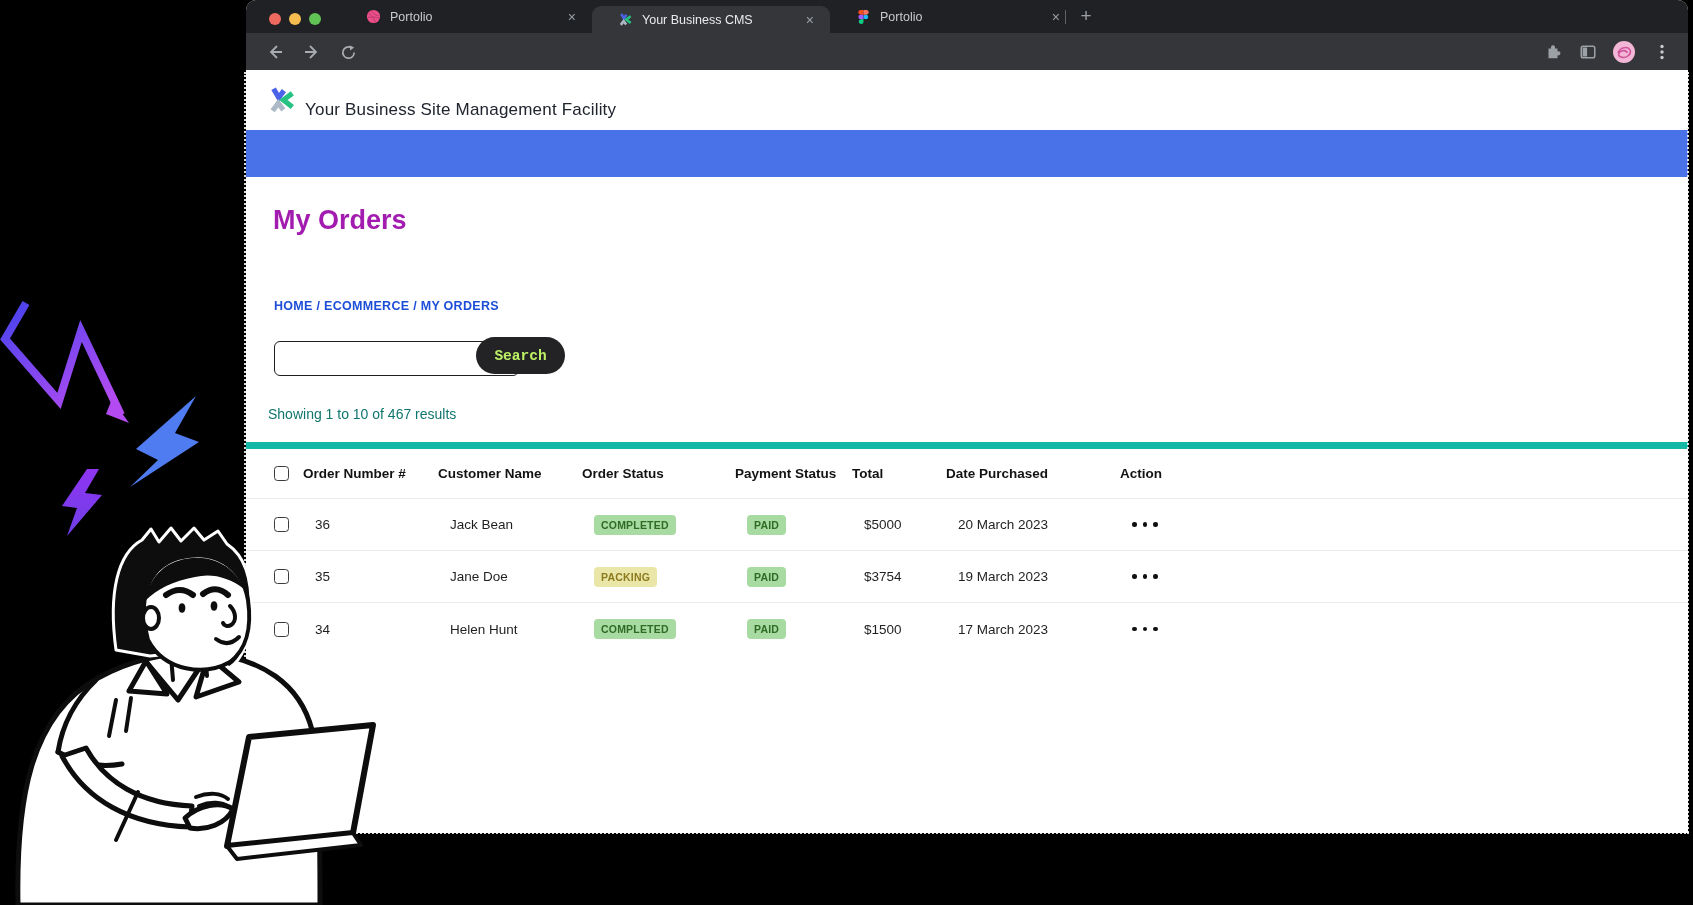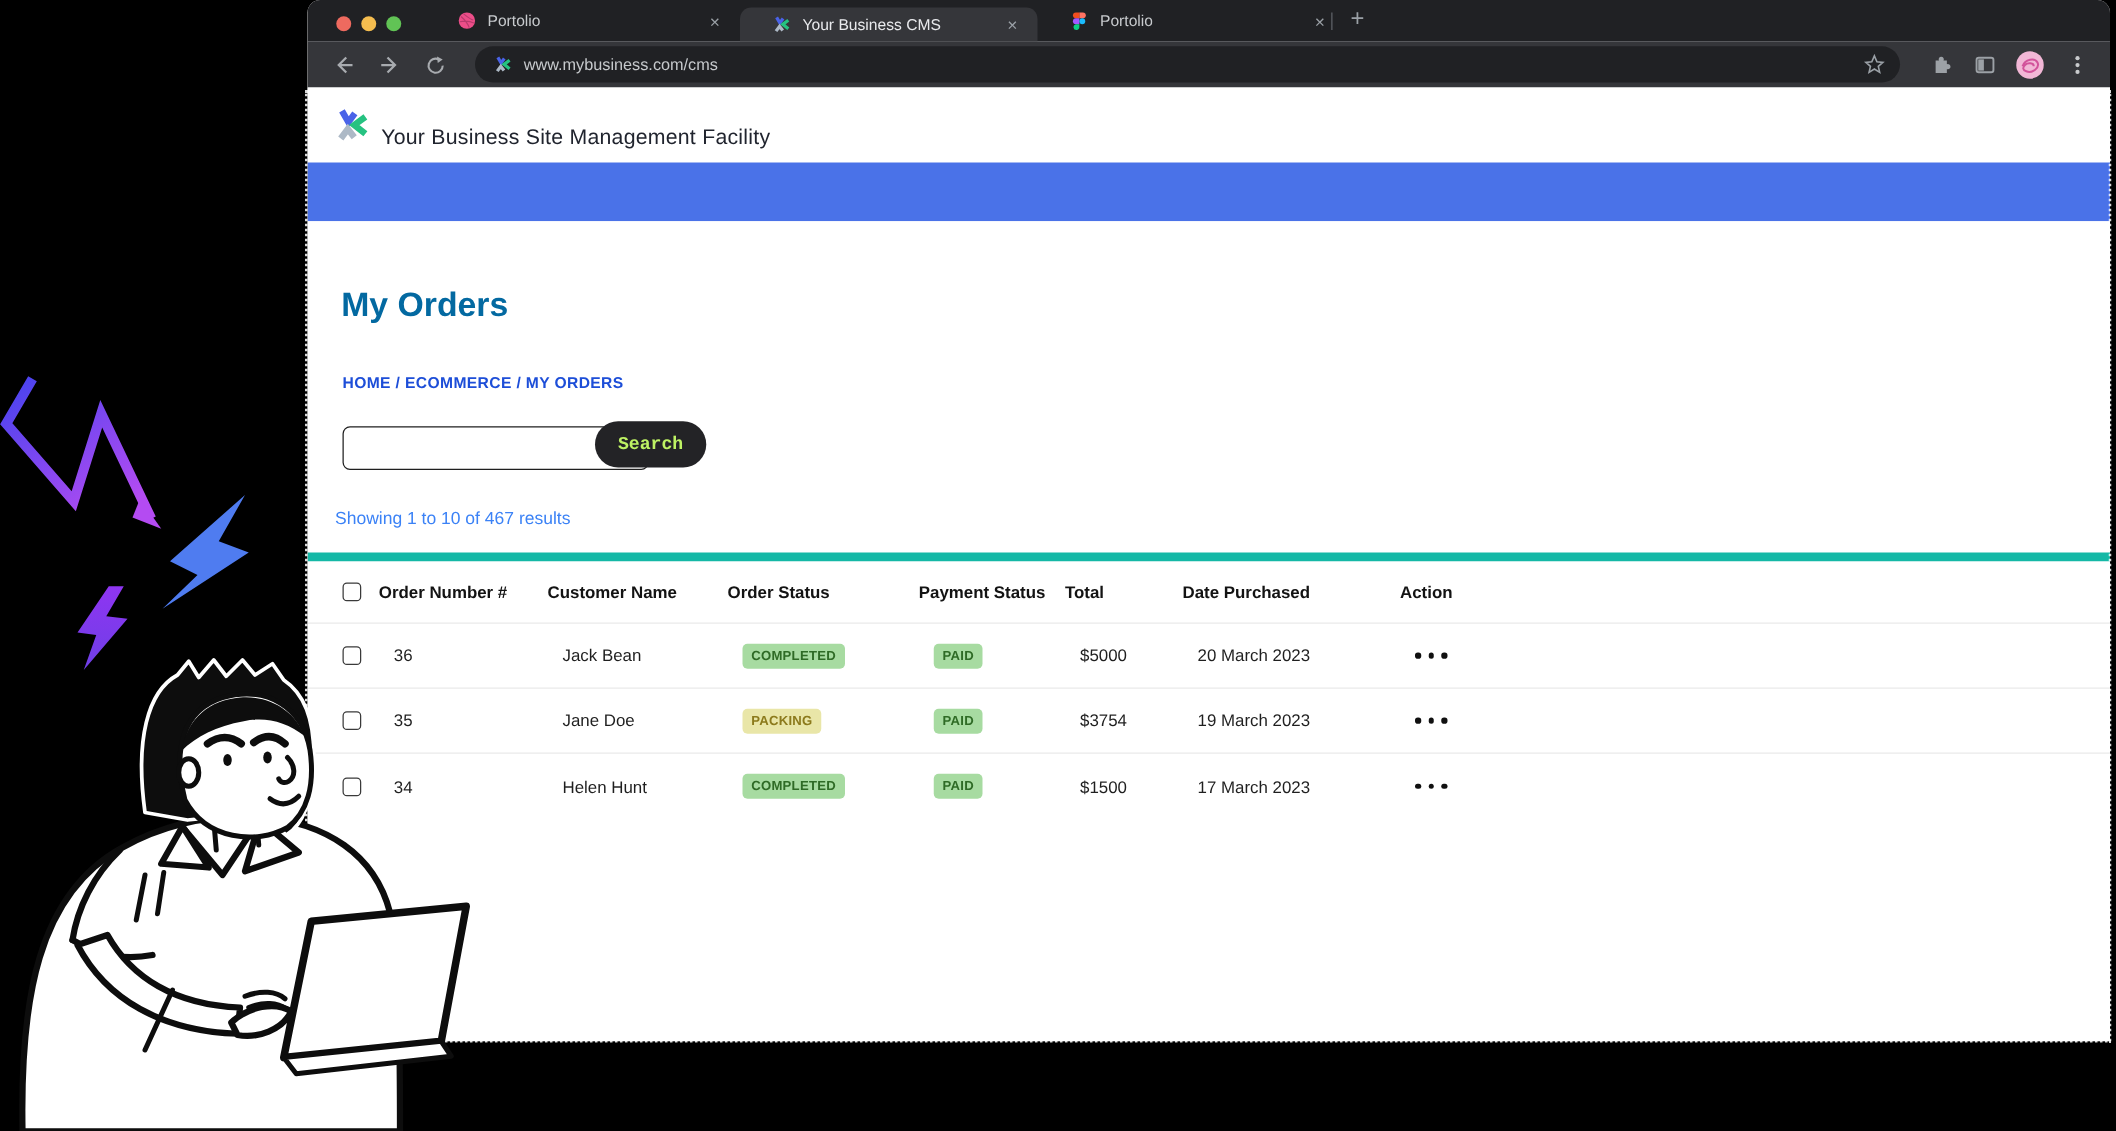--- a/index.html
+++ b/index.html
@@ -38,30 +38,30 @@
 
   
   .siteheader { position:absolute; left:0; top:70px; width:100%; height:60px; background:#fff;
                 display:flex; align-items:center; }
   .sitelogo { position:absolute; left:21px; top:15px; width:30px; height:30px; }
   .sitetitle { position:absolute; left:59px; font-size:17px; color:#20242e; font-weight:500; letter-spacing:.2px;margin-top:20px; }
   .bluebar { position:absolute; left:0; top:130px; width:100%; height:47px; background:var(--blue-bar); }
 
   
   .content { position:absolute; left:0; top:177px; width:100%; height:656px; background:#fff; }
-  .page-title { position:absolute; left:27px; top:52px; font-size:27px; font-weight:800; color:#0369a1; }
+  .page-title { position:absolute; left:27px; top:28px; font-size:27px; font-weight:800; color:#a21caf; }
   .breadcrumb { position:absolute; left:28px; top:122px; font-size:12.5px; font-weight:700;
                 color:#1d4ed8; letter-spacing:.3px; }
   .search-wrap { position:absolute; left:27px; top:160px; width:292px; height:42px; }
   .search-input { position:absolute; left:1px; top:4px; width:245px; height:35px; border:1.5px solid #1f1f1f;
                   border-radius:6px; font-size:14px; padding:0 10px; outline:none; background:#fff; }
   .search-btn { position:absolute; right:0; top:0; width:89px; height:37px; border:none; cursor:pointer;
                 border-radius:22px; background:var(--search-button-bg); color:#bef264; font-size:14.5px;
                 font-weight:700; font-family:Liberation Mono, monospace; }
-  .results { position:absolute; left:22px; top:229px; font-size:14px; color:#3b82f6; }
+  .results { position:absolute; left:22px; top:229px; font-size:14px; color:#0f766e; }
 
   .otable { position:absolute; left:0; top:265px; width:100%; border-top:7px solid #14b8a6; }
   .trow { display:grid; grid-template-columns:41px 135px 144px 153px 117px 94px 174px 1fr;
           padding-left:16px; align-items:center; border-bottom:1px solid #eaeaea; }
   .thead { height:50px; }
   .orow { height:52px; }
   .orders-body .orow:last-child { border-bottom:none; }
   .th { font-size:13.5px; font-weight:700; color:#131313; }
   .cell { font-size:13.5px; color:#1f1f1f;margin-left:12px; }
   .checkbox { width:15px; height:15px; border:1.6px solid #3a3a3a; border-radius:3.5px; background:#fff; }
@@ -146,29 +146,20 @@
         <path d="M 7,3 L 13,9 L 7,15 M 13,9 H 2" stroke="#a8abaf" stroke-width="1.8" fill="none"></path>
       </svg>
     </div>
     <div class="navbtn" style="left:89px;">
       <svg width="17" height="17" viewBox="0 0 18 18">
         <path d="M 15,9 A 6,6 0 1 1 11.5,3.6" stroke="#a8abaf" stroke-width="1.8" fill="none"></path>
         <path d="M 10.2,1.2 L 15,3.8 L 10.8,6.8 Z" fill="#a8abaf"></path>
       </svg>
     </div>
 
-    <div class="omnibox">
-      <svg class="favicon" viewBox="0 0 32 32">
-          <use href="#logo-pinwheel"></use>
-        </svg>
-      <span class="url">www.mybusiness.com/cms</span>
-      <svg width="17" height="17" viewBox="0 0 20 20">
-        <path d="M 10,2 L 12.4,7.6 L 18,8.1 L 13.7,11.9 L 15,17.5 L 10,14.4 L 5,17.5 L 6.3,11.9 L 2,8.1 L 7.6,7.6 Z" fill="none" stroke="#9aa0a6" stroke-width="1.5"></path>
-      </svg>
-    </div>
 
     <div class="toolicon" style="left:1295px;">
       <svg width="18" height="18" viewBox="0 0 20 20">
         <path d="M 4,8 h 3 a 2.3,2.3 0 1 1 4,0 h 3 v 3.4 a 2.3,2.3 0 1 1 0,4.2 V 19 H 4 Z" fill="#9ca1a6" transform="translate(1,-2)"></path>
       </svg>
     </div>
     <div class="toolicon" style="left:1330px;">
       <svg width="18" height="18" viewBox="0 0 20 20">
         <rect x="2.5" y="3.5" width="15" height="13" rx="2" fill="none" stroke="#9ca1a6" stroke-width="1.7"></rect>
         <rect x="4" y="5" width="5" height="10" fill="#9ca1a6"></rect>

